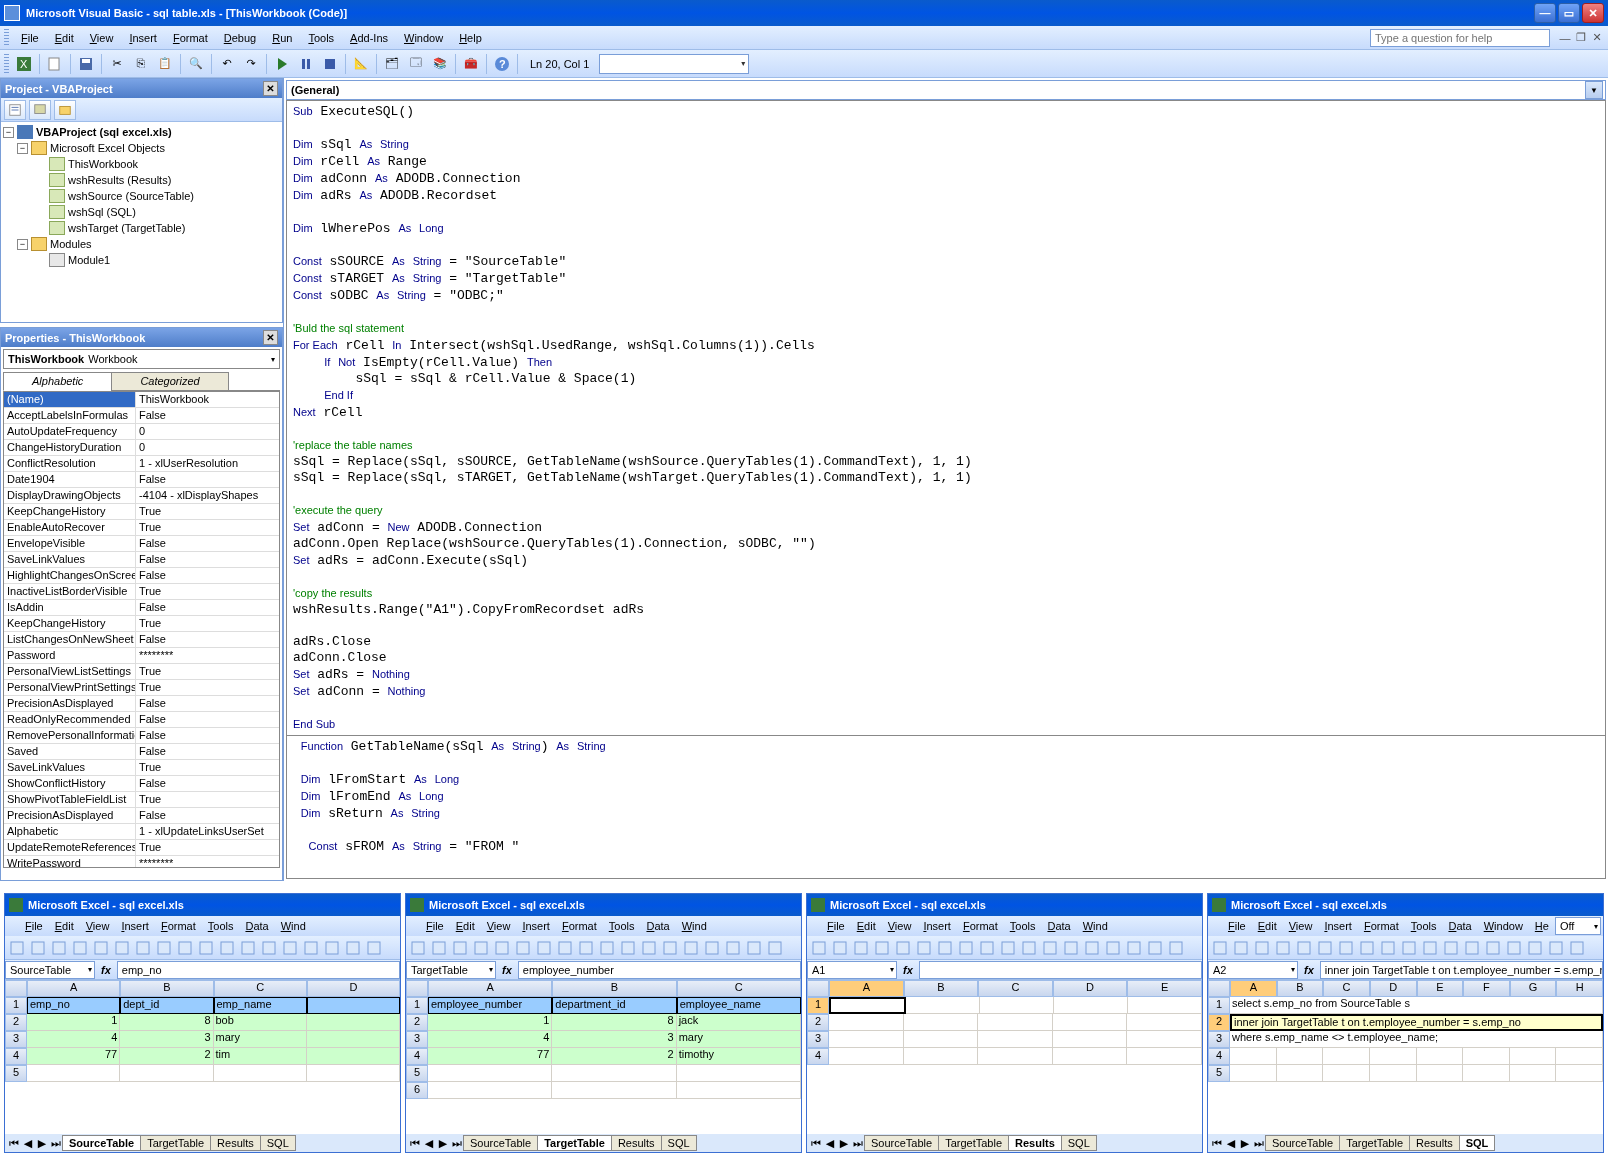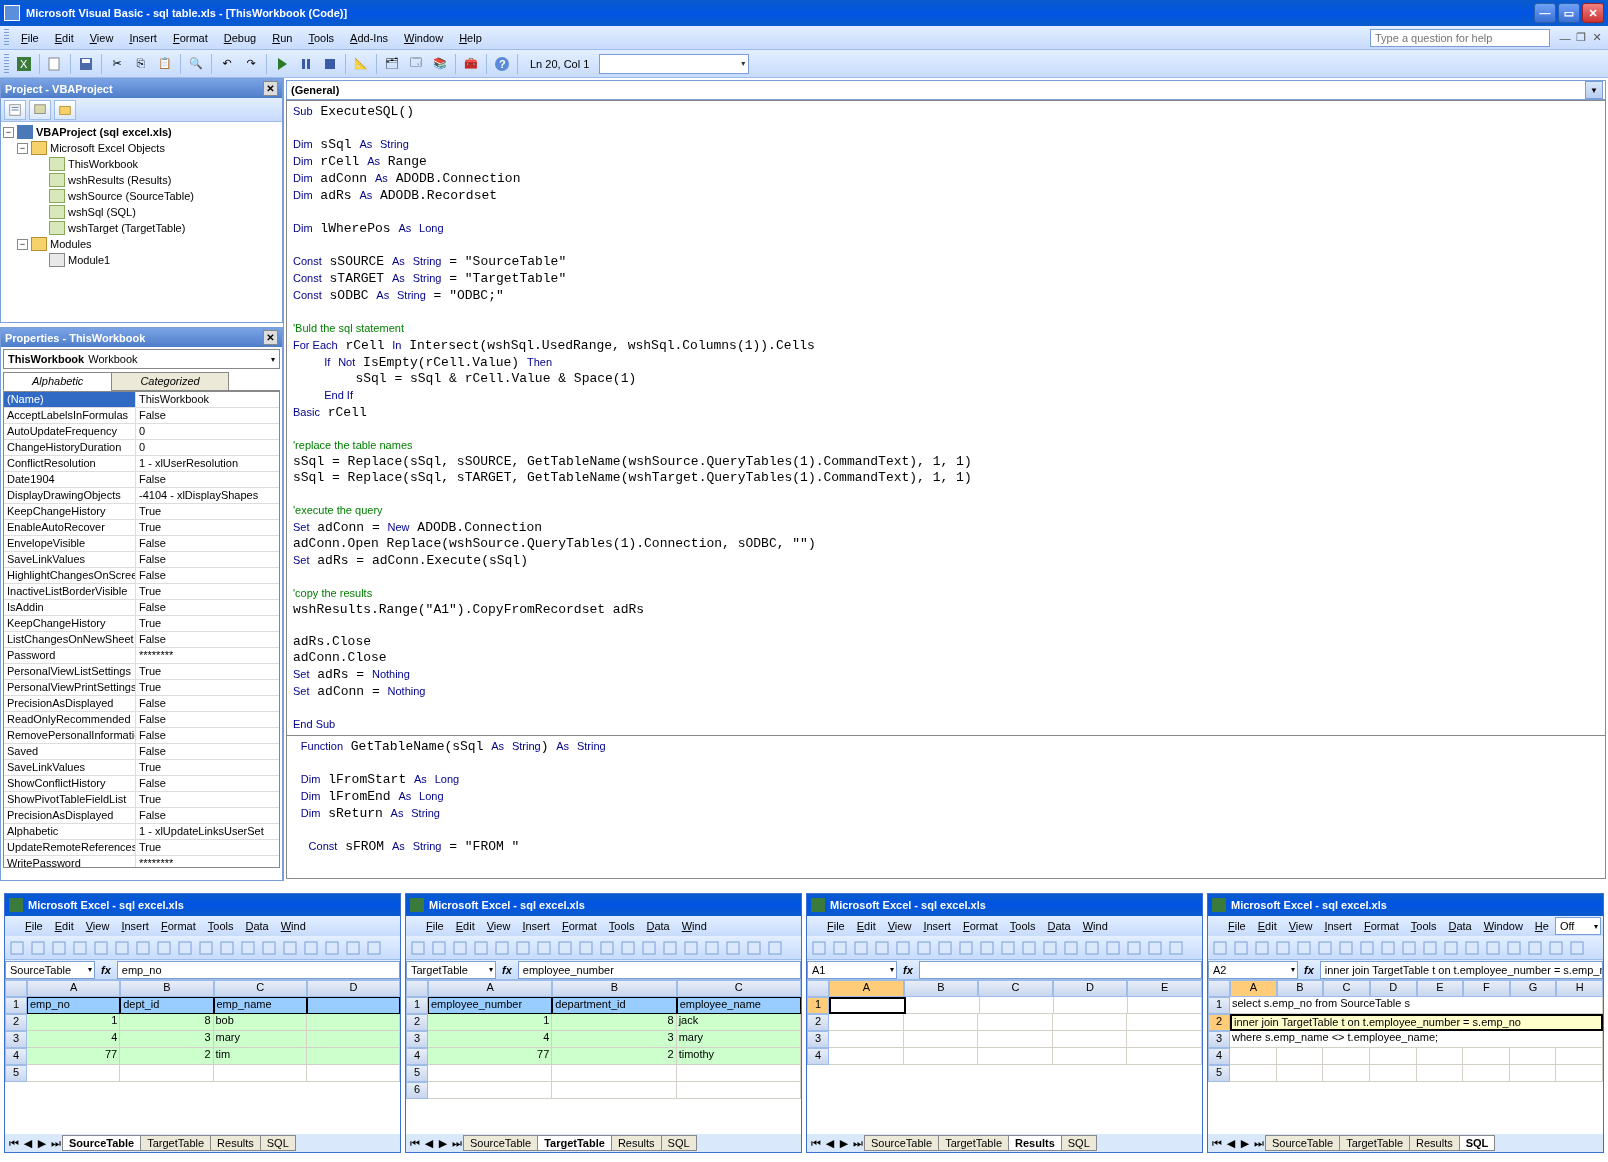--- a/index.html
+++ b/index.html
@@ -444,21 +444,21 @@
 
 <span class="kw">Const</span> sSOURCE <span class="kw">As</span> <span class="kw">String</span> = "SourceTable"
 <span class="kw">Const</span> sTARGET <span class="kw">As</span> <span class="kw">String</span> = "TargetTable"
 <span class="kw">Const</span> sODBC <span class="kw">As</span> <span class="kw">String</span> = "ODBC;"
 
 <span class="cm">'Buld the sql statement</span>
 <span class="kw">For Each</span> rCell <span class="kw">In</span> Intersect(wshSql.UsedRange, wshSql.Columns(1)).Cells
     <span class="kw">If</span> <span class="kw">Not</span> IsEmpty(rCell.Value) <span class="kw">Then</span>
         sSql = sSql &amp; rCell.Value &amp; Space(1)
     <span class="kw">End If</span>
-<span class="kw">Basic</span> rCell
+<span class="kw">Next</span> rCell
 
 <span class="cm">'replace the table names</span>
 sSql = Replace(sSql, sSOURCE, GetTableName(wshSource.QueryTables(1).CommandText), 1, 1)
 sSql = Replace(sSql, sTARGET, GetTableName(wshTarget.QueryTables(1).CommandText), 1, 1)
 
 <span class="cm">'execute the query</span>
 <span class="kw">Set</span> adConn = <span class="kw">New</span> ADODB.Connection
 adConn.Open Replace(wshSource.QueryTables(1).Connection, sODBC, "")
 <span class="kw">Set</span> adRs = adConn.Execute(sSql)
 

